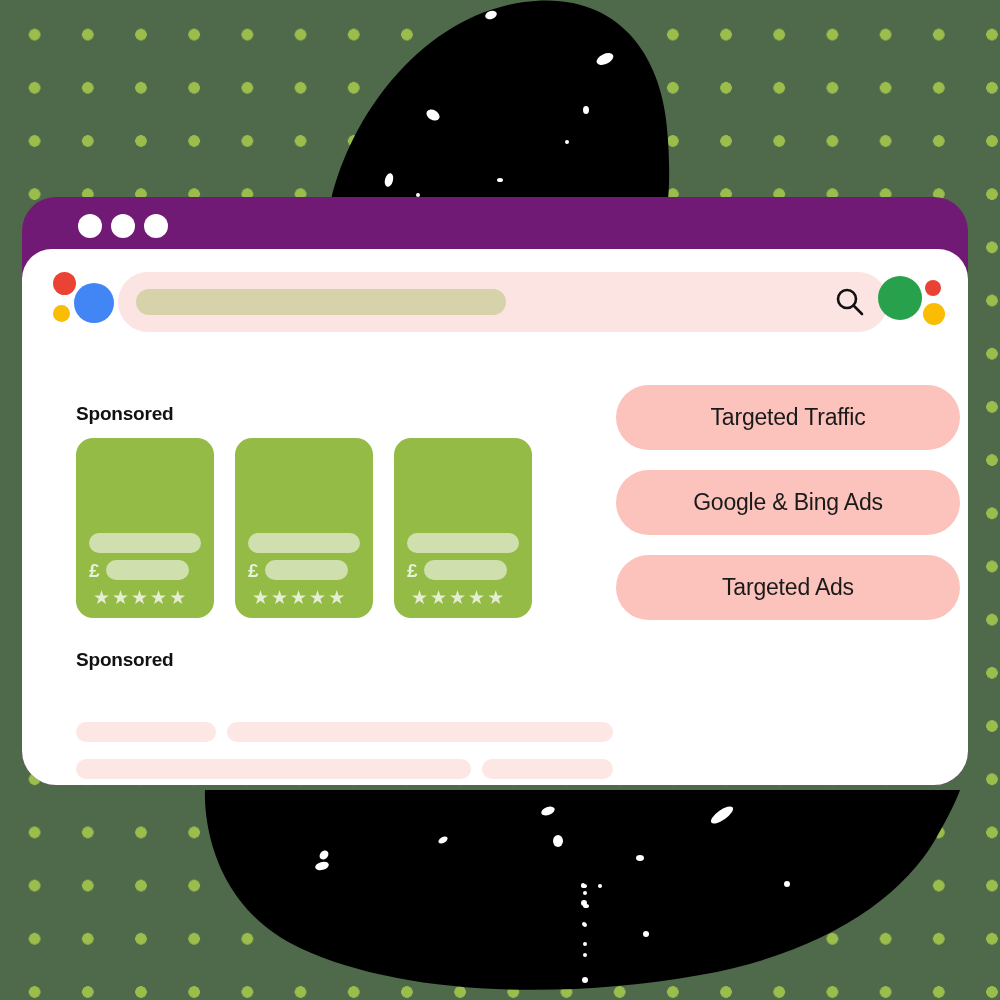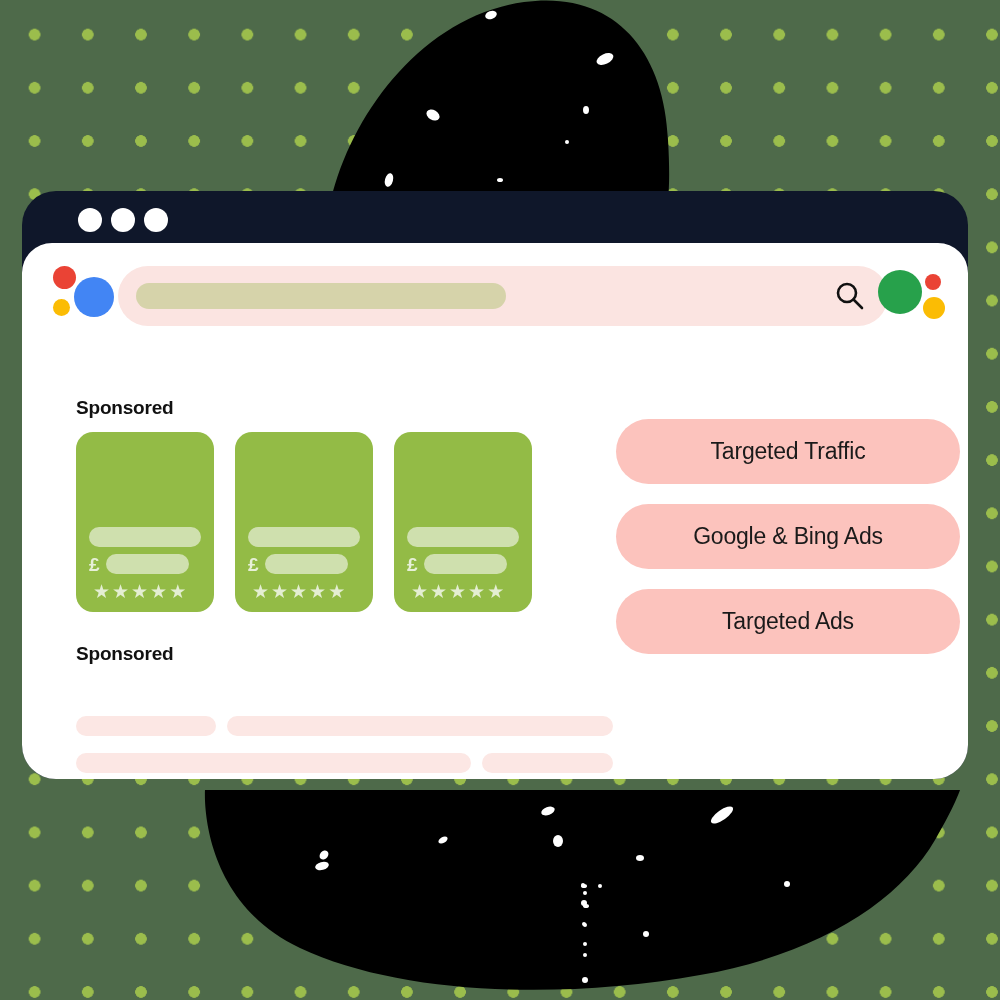--- a/index.html
+++ b/index.html
@@ -37,24 +37,24 @@
     pointer-events: none;
   }
   .blob-layer svg { display: block; }
 
   .speckles { position: absolute; inset: 0; z-index: 4; pointer-events: none; }
 
   
   .browser-card {
     position: absolute;
     left: 22px;
-    top: 191px;
+    top: 197px;
     width: 946px;
     height: 588px;
-    background: #0f172a;
+    background: #701a75;
     border-radius: 34px;
     z-index: 10;
     box-sizing: border-box;
   }
 
   .titlebar {
     position: absolute;
     left: 0; top: 0;
     width: 100%;
     height: 58px;
@@ -271,21 +271,20 @@
   .skel-row.r2 { top: 404px; }
 
   
   .pill-col {
     position: absolute;
     left: 594px;
     top: 30px;
     display: flex;
     flex-direction: column;
     gap: 20px;
-    margin-top: 40px;
   }
   .pill {
     width: 344px;
     height: 65px;
     border-radius: 33px;
     background: #fcc3bd;
     display: flex;
     align-items: center;
     justify-content: center;
     font-size: 23px;

